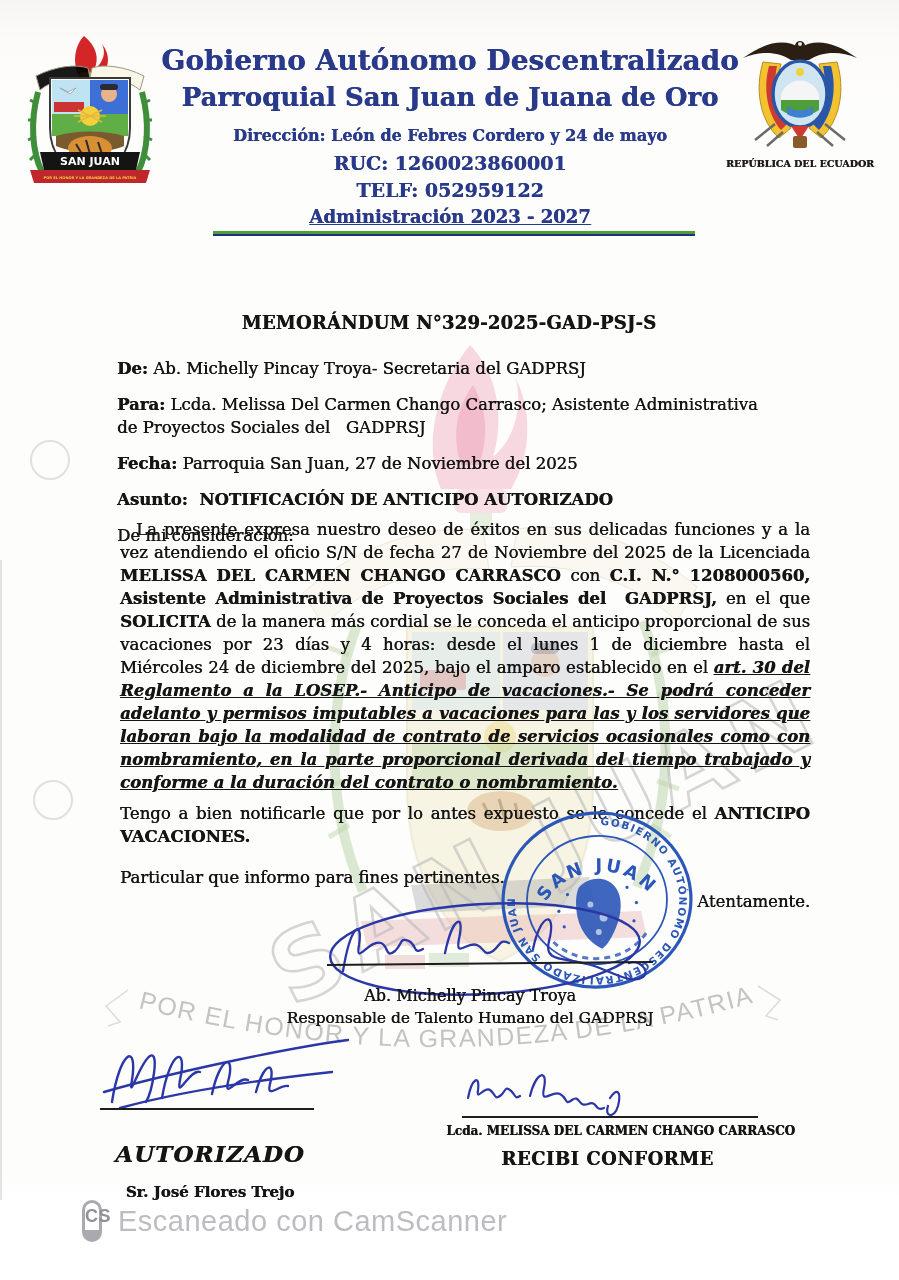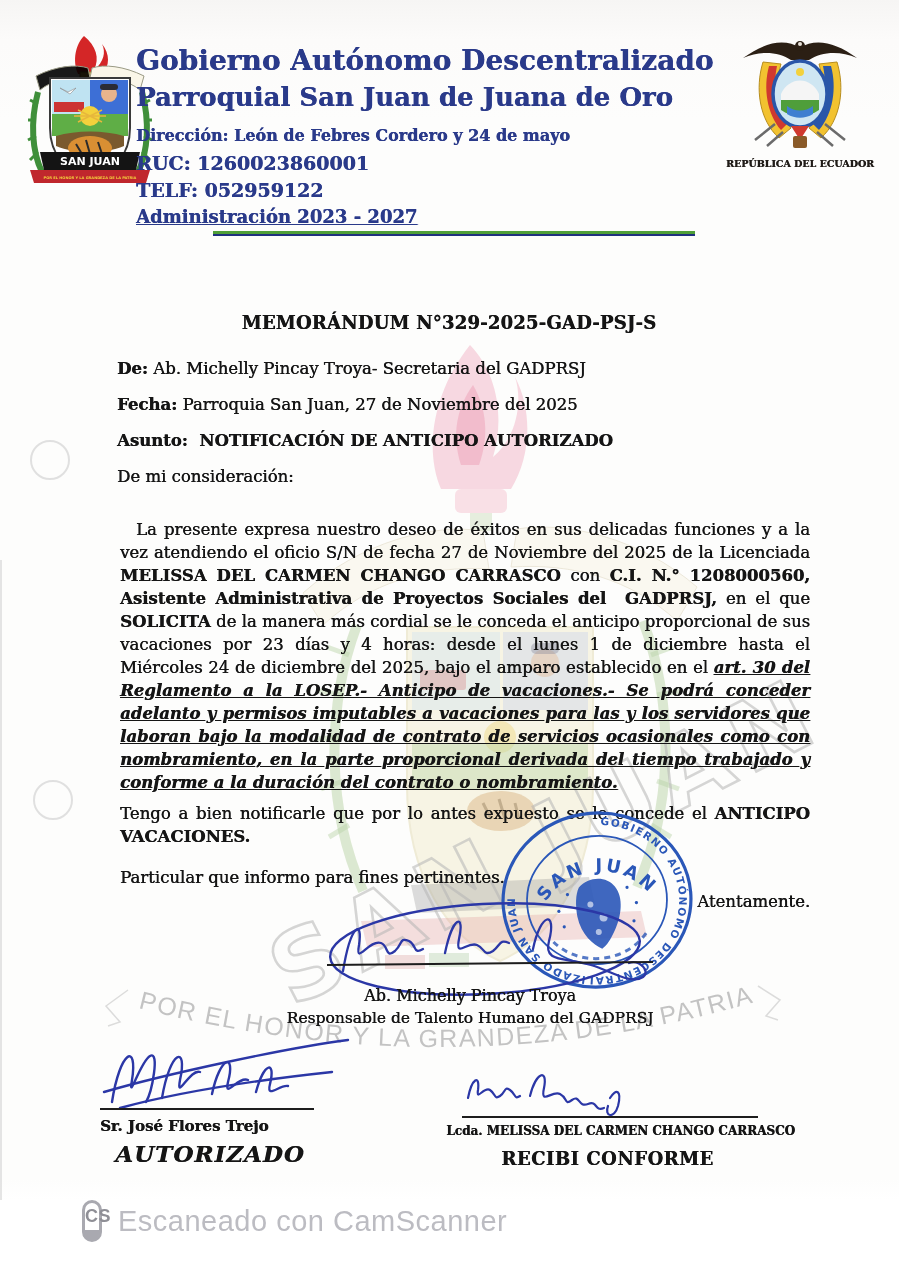--- a/index.html
+++ b/index.html
@@ -10,40 +10,40 @@
   .page{
     position:relative; width:899px; height:1280px; overflow:hidden;
     background:linear-gradient(180deg,#f6f5f4 0px,#fcfbfa 40px,#fdfdfc 120px,#fdfdfc 1180px,#ffffff 1200px);
     font-family:"DejaVu Serif","Liberation Serif",serif; color:var(--text);
   }
   .abs{position:absolute;}
   .doc-text{text-shadow:0.4px 0 0 currentColor;}
   .b{font-weight:700;} .i{font-style:italic;} .u{text-decoration:underline;}
   .center{text-align:right;}
   
-  .hdr-text{left:136px; width:628px; text-align:left; color:var(--navy); font-weight:700;}
+  .hdr-text{left:136px; width:628px; text-align:center; color:var(--navy); font-weight:700;}
   .org1{top:44px; font-size:28px; letter-spacing:0px;}
   .org2{top:82px; font-size:26px;}
   .addr{top:126px; font-size:16px;}
   .ruc{top:152px; font-size:19px;}
   .telf{top:179px; font-size:19px;}
   .admin{top:206px; font-size:18px; text-decoration:underline;}
   .hdr-rule{left:213px; top:231px; width:482px; height:3px; background:var(--green); box-shadow:0 2px 0 #20307e;}
   .seal-caption{left:724px; top:158px; width:152px; font-size:9.5px; font-weight:700; text-align:center; color:#201c18;}
   
   .text-block{left:104px; width:690px; font-size:16.5px; line-height:23px;}
   .memo-title{top:312px; left:104px; width:690px; text-align:center; font-size:18px; font-weight:700; letter-spacing:.2px;}
   .fields p{margin:13px; white-space:pre-wrap;}
   .justify{text-align:justify;}
   p.para{margin:16px;}
   .para1{text-indent:16px;}
   
   .sig-underline{height:2px; background:#1d1d1d;}
   .name-center{top:984px; left:220px; width:500px; text-align:center; font-weight:400; font-size:16px; line-height:23px;}
-  .name-left{top:1117px; left:100px; width:220px; text-align:left; font-weight:700; font-size:15px;}
+  .name-left{top:1183px; left:100px; width:220px; text-align:center; font-weight:700; font-size:15px;}
   .role-left{top:1140px; left:100px; width:220px; text-align:center; font-weight:700; font-size:23px; letter-spacing:1px;font-style:italic;}
   .name-right{top:1124px; left:420px; width:375px; text-align:right; font-weight:700; font-size:12px;}
   .role-right{top:1148px; left:420px; width:375px; text-align:center; font-weight:700; font-size:18px; letter-spacing:.5px;}
   
   .hole{border:2px solid rgba(165,165,165,.32); border-radius:50%;}
   .edge-line{left:0; top:560px; width:2px; height:640px; background:#d4d4d4; opacity:.6;}
   
   .footer{left:82px; top:1200px; display:flex; align-items:center; gap:16px;
           font-family:"Liberation Sans","DejaVu Sans",sans-serif;}
   .cs-icon{position:relative; width:20px; height:42px; border:3px solid #a9a9b0; border-radius:16px; box-sizing:border-box; background:#fff;}
@@ -148,20 +148,21 @@
   <div class="abs hdr-text addr doc-text">Dirección: León de Febres Cordero y 24 de mayo</div>
   <div class="abs hdr-text ruc doc-text">RUC: 1260023860001</div>
   <div class="abs hdr-text telf doc-text">TELF: 052959122</div>
   <div class="abs hdr-text admin doc-text">Administración 2023 - 2027</div>
   <div class="abs hdr-rule"></div>
 
   <div class="abs memo-title doc-text">MEMORÁNDUM N°329-2025-GAD-PSJ-S</div>
 
   <div class="abs text-block fields doc-text" style="top:344px">
     <p><b>De:</b><span> Ab. Michelly Pincay Troya- Secretaria del GADPRSJ</span></p>
+    <p><b>Para:</b><span> Lcda. Melissa Del Carmen Chango Carrasco; Asistente Administrativa de Proyectos Sociales del&nbsp;&nbsp; GADPRSJ</span></p>
     <p><b>Fecha:</b><span> Parroquia San Juan, 27 de Noviembre del 2025</span></p>
     <p><b>Asunto:</b><span class="b">  NOTIFICACIÓN DE ANTICIPO AUTORIZADO</span></p>
     <p>De mi consideración:</p>
   </div>
 
   <p class="abs text-block justify para para1 doc-text" style="top:502px"><span>La presente expresa nuestro deseo de éxitos en sus delicadas funciones y a la vez atendiendo el oficio S/N de fecha 27 de Noviembre del 2025 de la Licenciada </span><span class="b">MELISSA DEL CARMEN CHANGO CARRASCO</span><span> con </span><span class="b">C.I. N.° 1208000560, Asistente Administrativa de Proyectos Sociales del&nbsp; GADPRSJ,</span><span> en el que </span><span class="b">SOLICITA</span><span> de la manera más cordial se le conceda el anticipo proporcional de sus vacaciones por 23 días y 4 horas: desde el lunes 1 de diciembre hasta el Miércoles 24 de diciembre del 2025, bajo el amparo establecido en el </span><span class="b i u">art. 30 del Reglamento a la LOSEP.- Anticipo de vacaciones.- Se podrá conceder adelanto y permisos imputables a vacaciones para las y los servidores que laboran bajo la modalidad de contrato de servicios ocasionales como con nombramiento, en la parte proporcional derivada del tiempo trabajado y conforme a la duración del contrato o nombramiento.</span></p>
   <p class="abs text-block justify para doc-text" style="top:786px"><span>Tengo a bien notificarle que por lo antes expuesto se le concede el </span><span class="b">ANTICIPO VACACIONES.</span></p>
   <p class="abs text-block para doc-text" style="top:850px">Particular que informo para fines pertinentes.</p>
   <p class="abs text-block para center doc-text" style="top:874px">Atentamente.</p>
 

